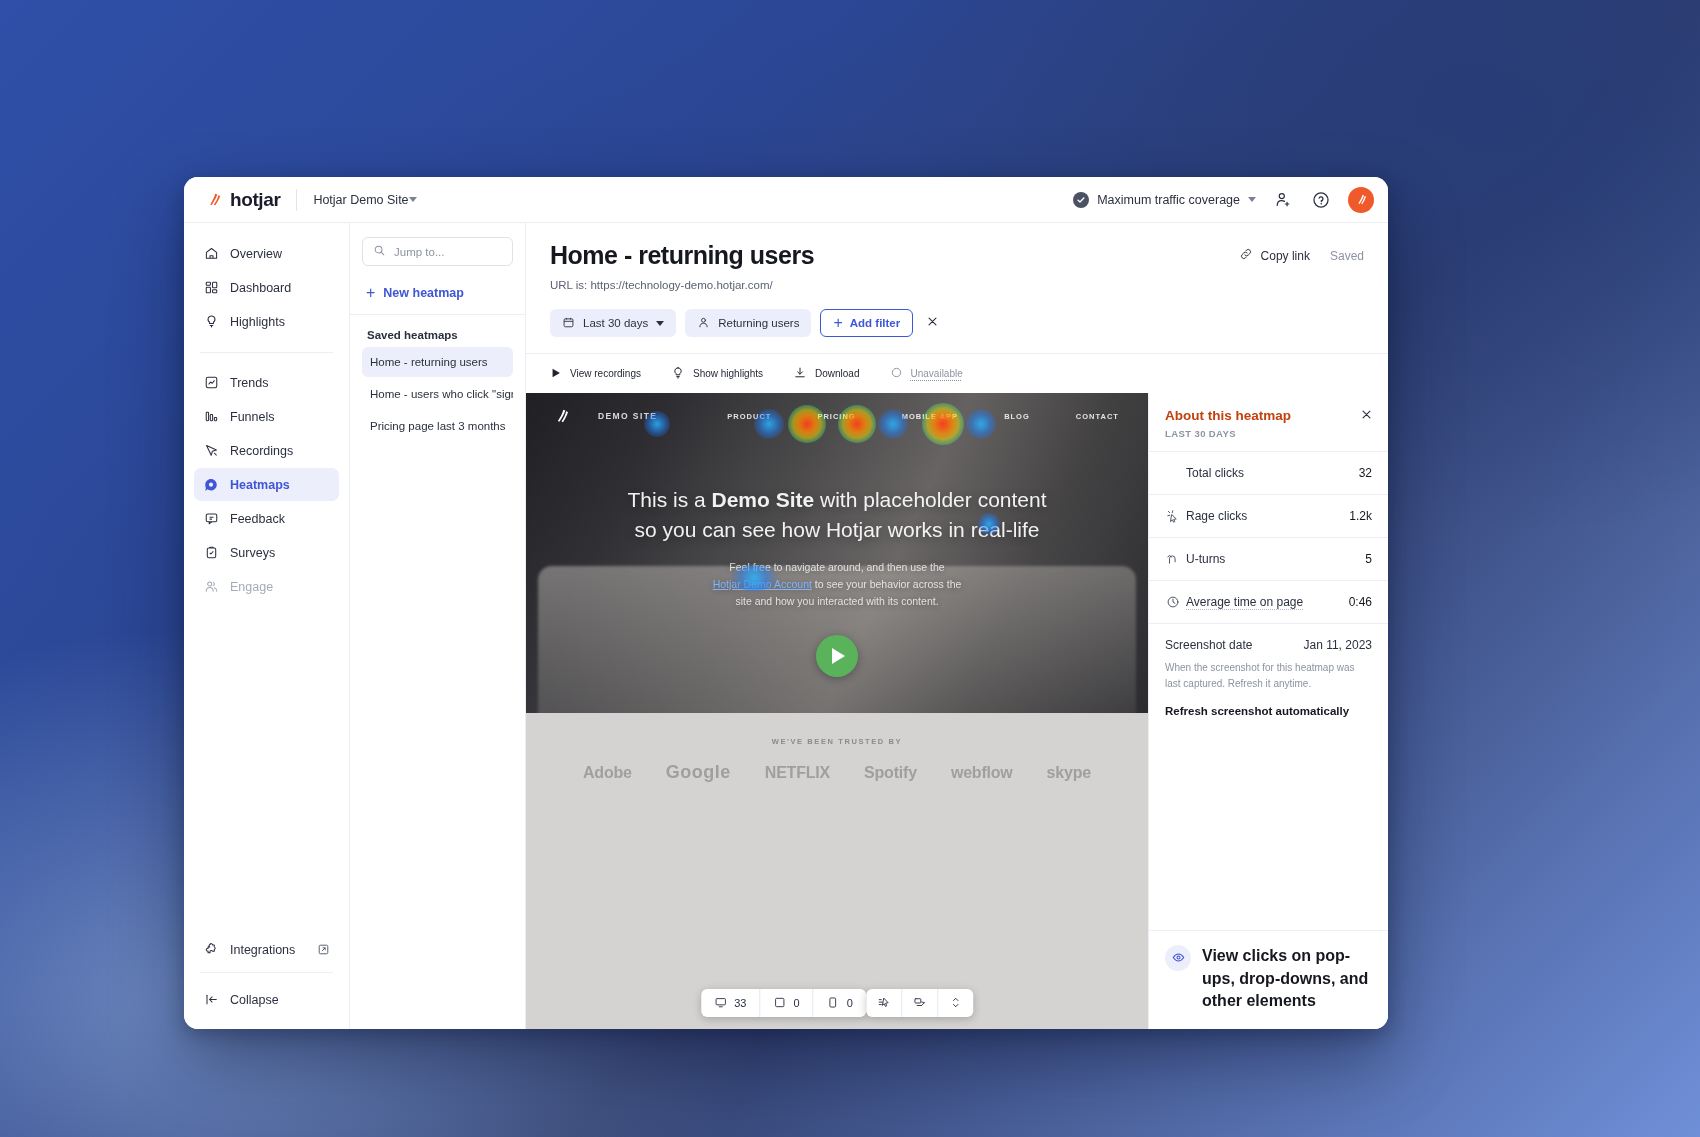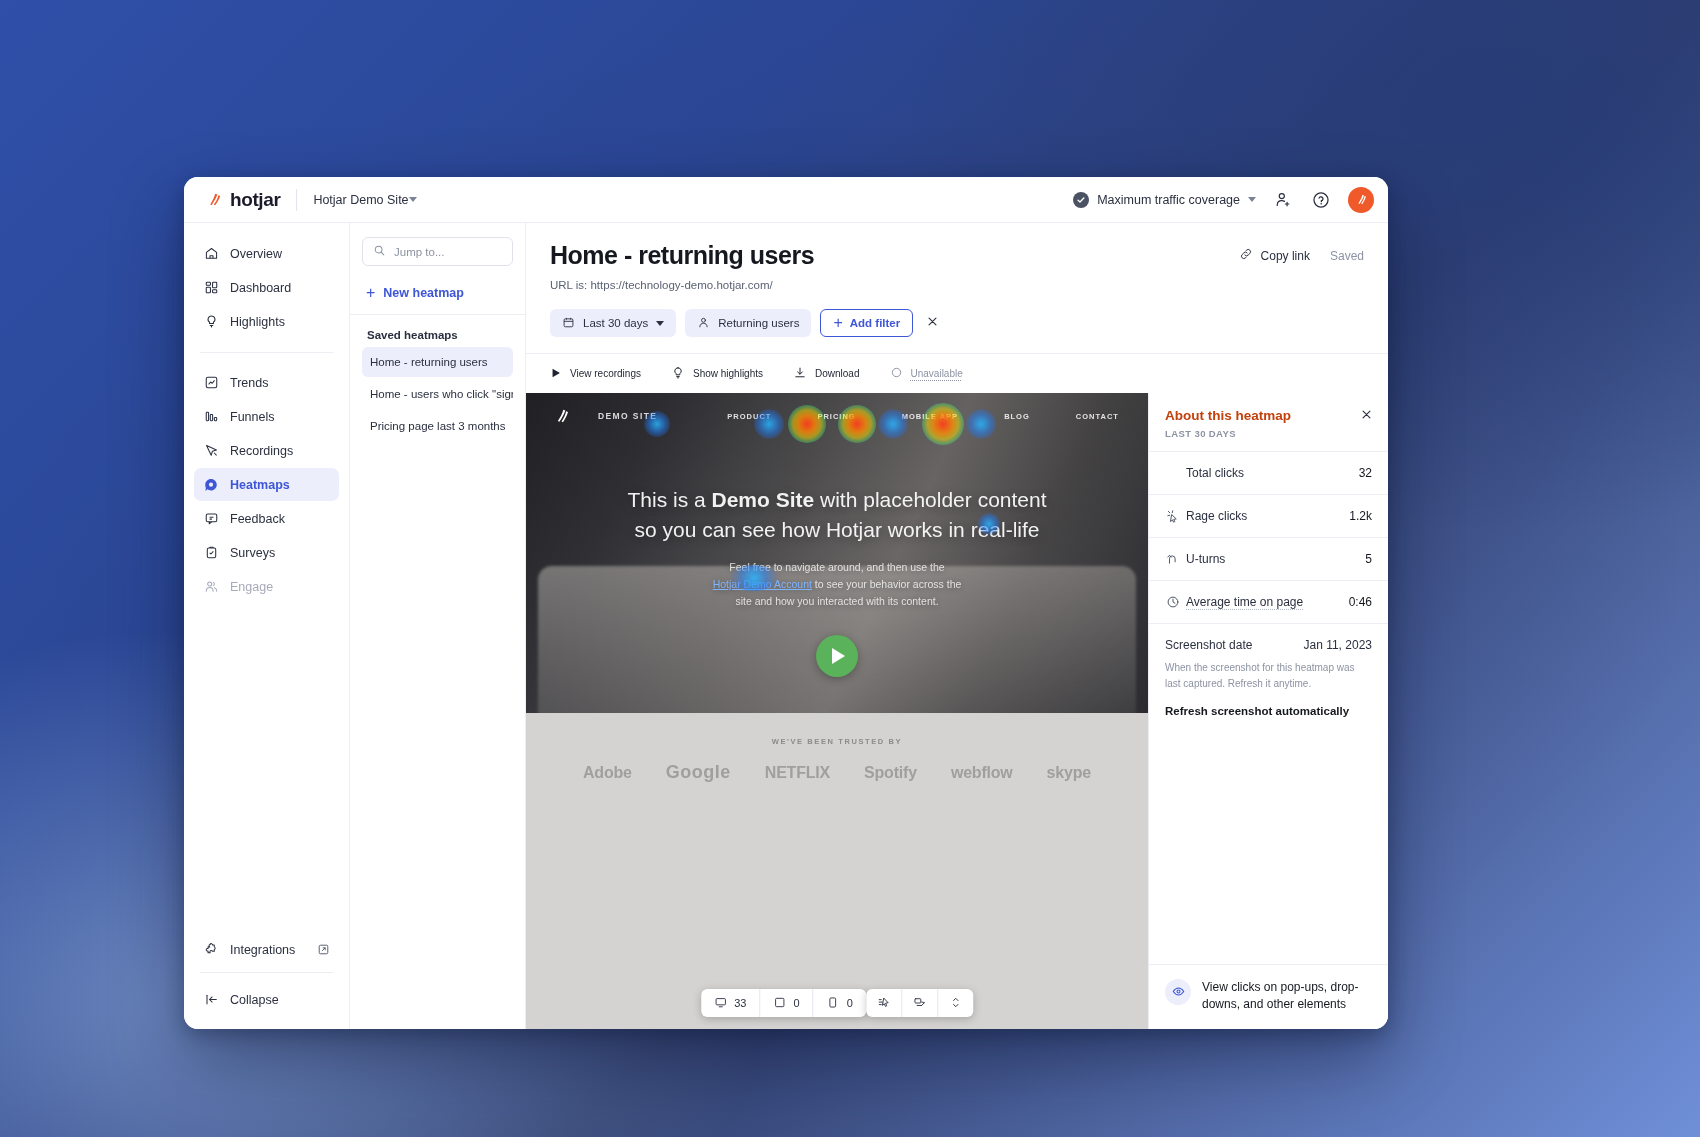--- a/index.html
+++ b/index.html
@@ -317,21 +317,21 @@
   .rp-refresh { font-size: 11.5px; color: #16181f; font-weight: 700; margin-top: 14px; cursor: pointer; }
   .rp-foot {
     margin-top: auto; border-top: 1px solid #eceef3;
     display: flex; gap: 11px; padding: 14px 16px 16px 16px; align-items: flex-start;
   }
   .rp-foot-ico {
     width: 26px; height: 26px; flex: 0 0 26px; border-radius: 50%;
     background: #eceffb; display: flex; align-items: center; justify-content: center;
     color: #3f56d6;
   }
-  .rp-foot-txt { font-size: 12px; font-weight: 400; color: #16181f; line-height: 1.42; }
+  .rp-foot-txt { font-size: 16px; font-weight: 700; color: #16181f; line-height: 1.42; }
 </style>
 </head>
 <body>
 
 <div class="bg-wash"></div>
 
 <div class="app-window">
 
   <div class="topbar">
     <div class="logo-wrap">

